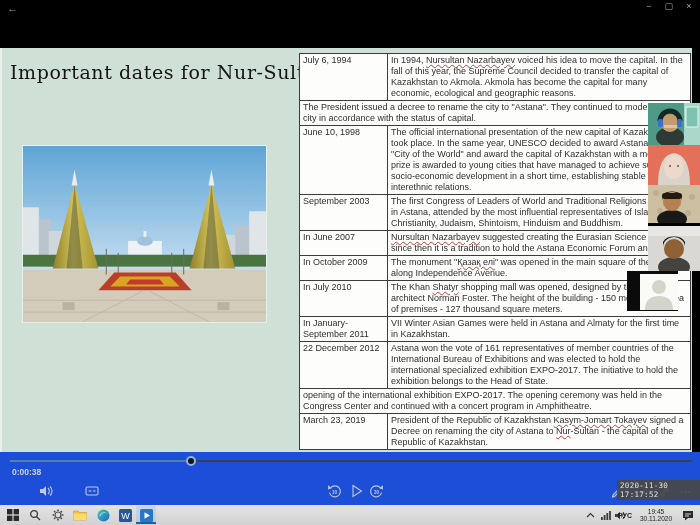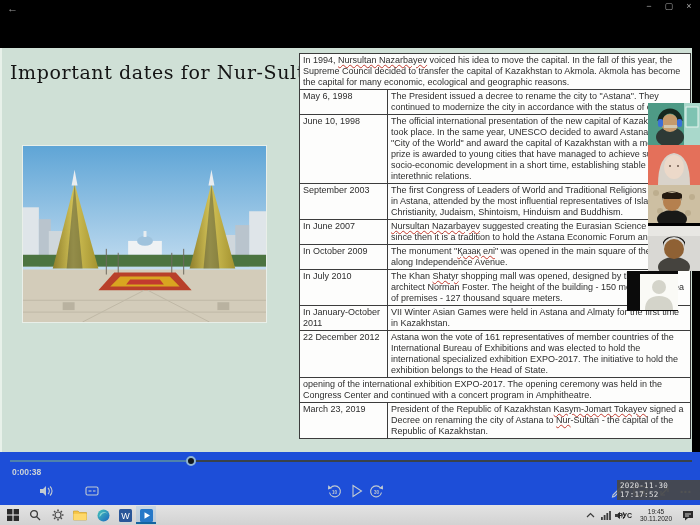--- a/index.html
+++ b/index.html
@@ -137,24 +137,24 @@
             <line x1="126" y1="146" x2="188" y2="178"></line>
           <line x1="0" y1="156" x2="245" y2="156"></line>
             <line x1="0" y1="168" x2="245" y2="168"></line>
         </g>
         <rect x="40" y="158" width="12" height="8" fill="#b9b2a0"></rect>
           <rect x="196" y="158" width="12" height="8" fill="#b9b2a0"></rect>
       </svg>
 
       <div class="dtable">
         <div class="trow">
+          <div class="tdate">July 6, 1994</div>
           <div class="ttext"><span>In 1994, </span><span class="sq">Nursultan Nazarbayev</span><span> voiced his idea to move the capital. In the fall of this year, the Supreme Council decided to transfer the capital of Kazakhstan to Akmola. Akmola has become the capital for many economic, ecological and geographic reasons.</span></div>
         </div>
         <div class="trow">
-          <div class="tdate">May 6, 1998</div>
           <div class="ttext"><span>The President issued a decree to rename the city to "Astana". They continued to modernize the city in accordance with the status of capital.</span></div>
         </div>
         <div class="trow">
           <div class="tdate">June 10, 1998</div>
           <div class="ttext"><span>The official international presentation of the new capital of Kazakhstan took place. In the same year, UNESCO decided to award Astana the title "City of the World" and award the capital of Kazakhstan with a medal. This prize is awarded to young cities that have managed to achieve success in socio-economic development in a short time, establishing stable interethnic relations.</span></div>
         </div>
         <div class="trow">
           <div class="tdate">September 2003</div>
           <div class="ttext"><span>The first Congress of Leaders of World and Traditional Religions was held in Astana, attended by the most influential representatives of Islam, Christianity, Judaism, Shintoism, Hinduism and Buddhism.</span></div>
         </div>
@@ -164,21 +164,21 @@
         </div>
         <div class="trow">
           <div class="tdate">In October 2009</div>
           <div class="ttext"><span>The monument "</span><span class="sq">Қазақ елі</span><span>" was opened in the main square of the country along Independence Avenue.</span></div>
         </div>
         <div class="trow">
           <div class="tdate">In July 2010</div>
           <div class="ttext"><span>The Khan </span><span class="sq">Shatyr</span><span> shopping mall was opened, designed by the famous architect Norman Foster. The height of the building - 150 meters, the area of premises - 127 thousand square meters.</span></div>
         </div>
         <div class="trow">
-          <div class="tdate">In January-October 2011</div>
+          <div class="tdate">In January-September 2011</div>
           <div class="ttext"><span>VII Winter Asian Games were held in Astana and Almaty for the first time in Kazakhstan.</span></div>
         </div>
         <div class="trow">
           <div class="tdate">22 December 2012</div>
           <div class="ttext"><span>Astana won the vote of 161  representatives of member countries of the International Bureau of Exhibitions and was elected to hold the international specialized exhibition EXPO-2017. The initiative to hold the exhibition belongs to the Head of State.</span></div>
         </div>
         <div class="trow">
           <div class="ttext"><span>opening of the international exhibition EXPO-2017. The opening ceremony was held in the Congress Center and continued with a concert program in Amphitheatre.</span></div>
         </div>
         <div class="trow">

